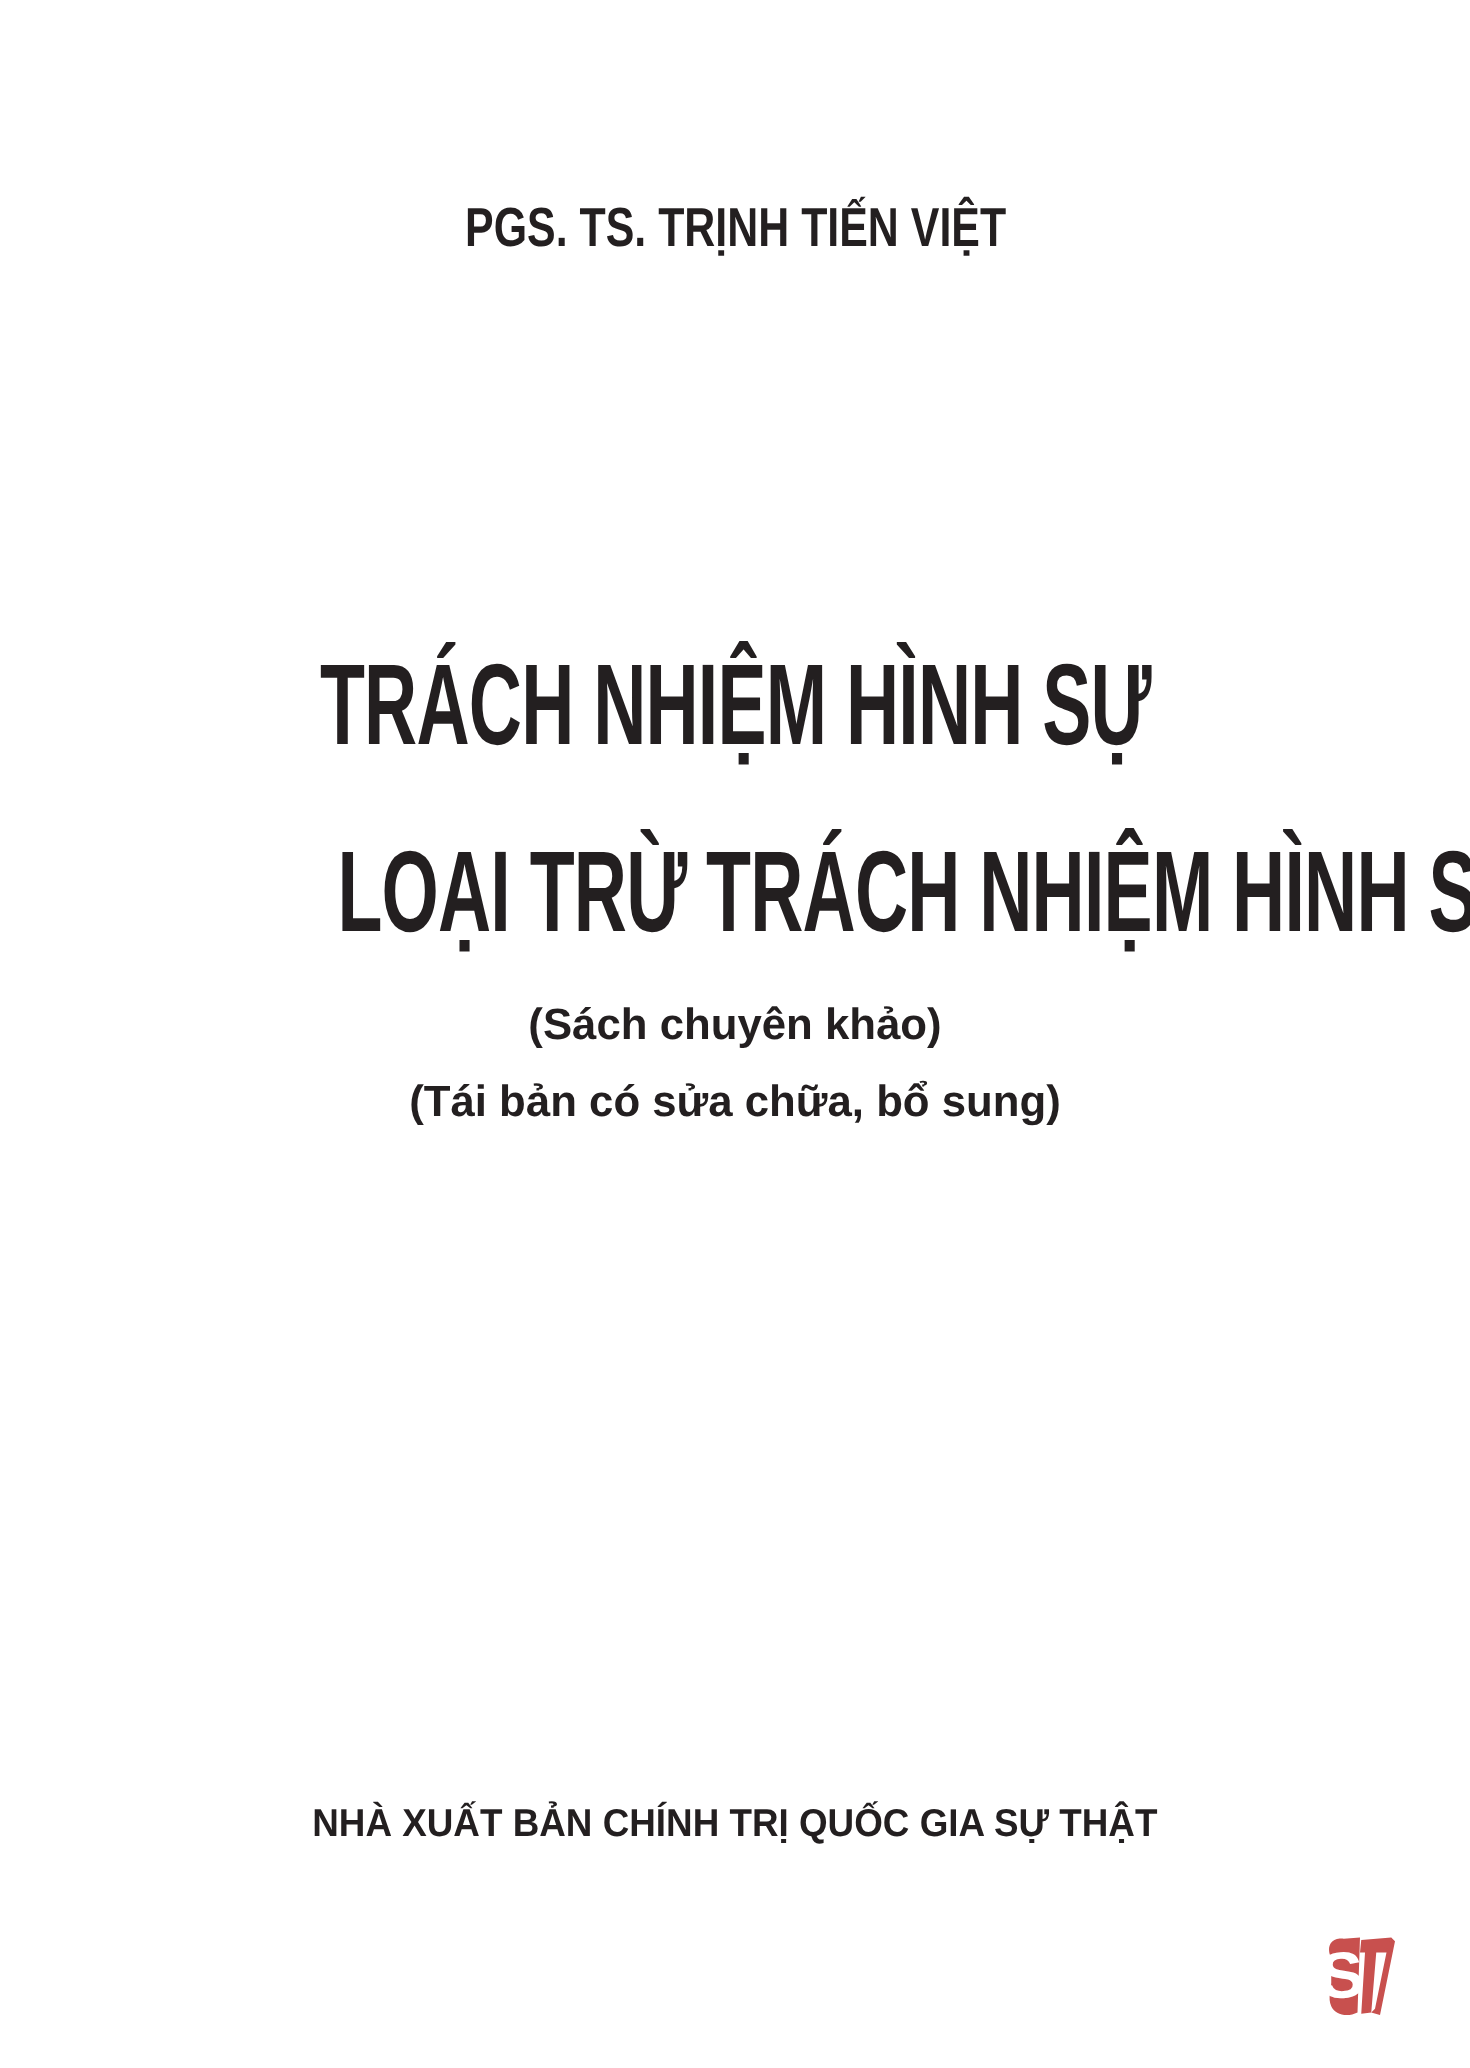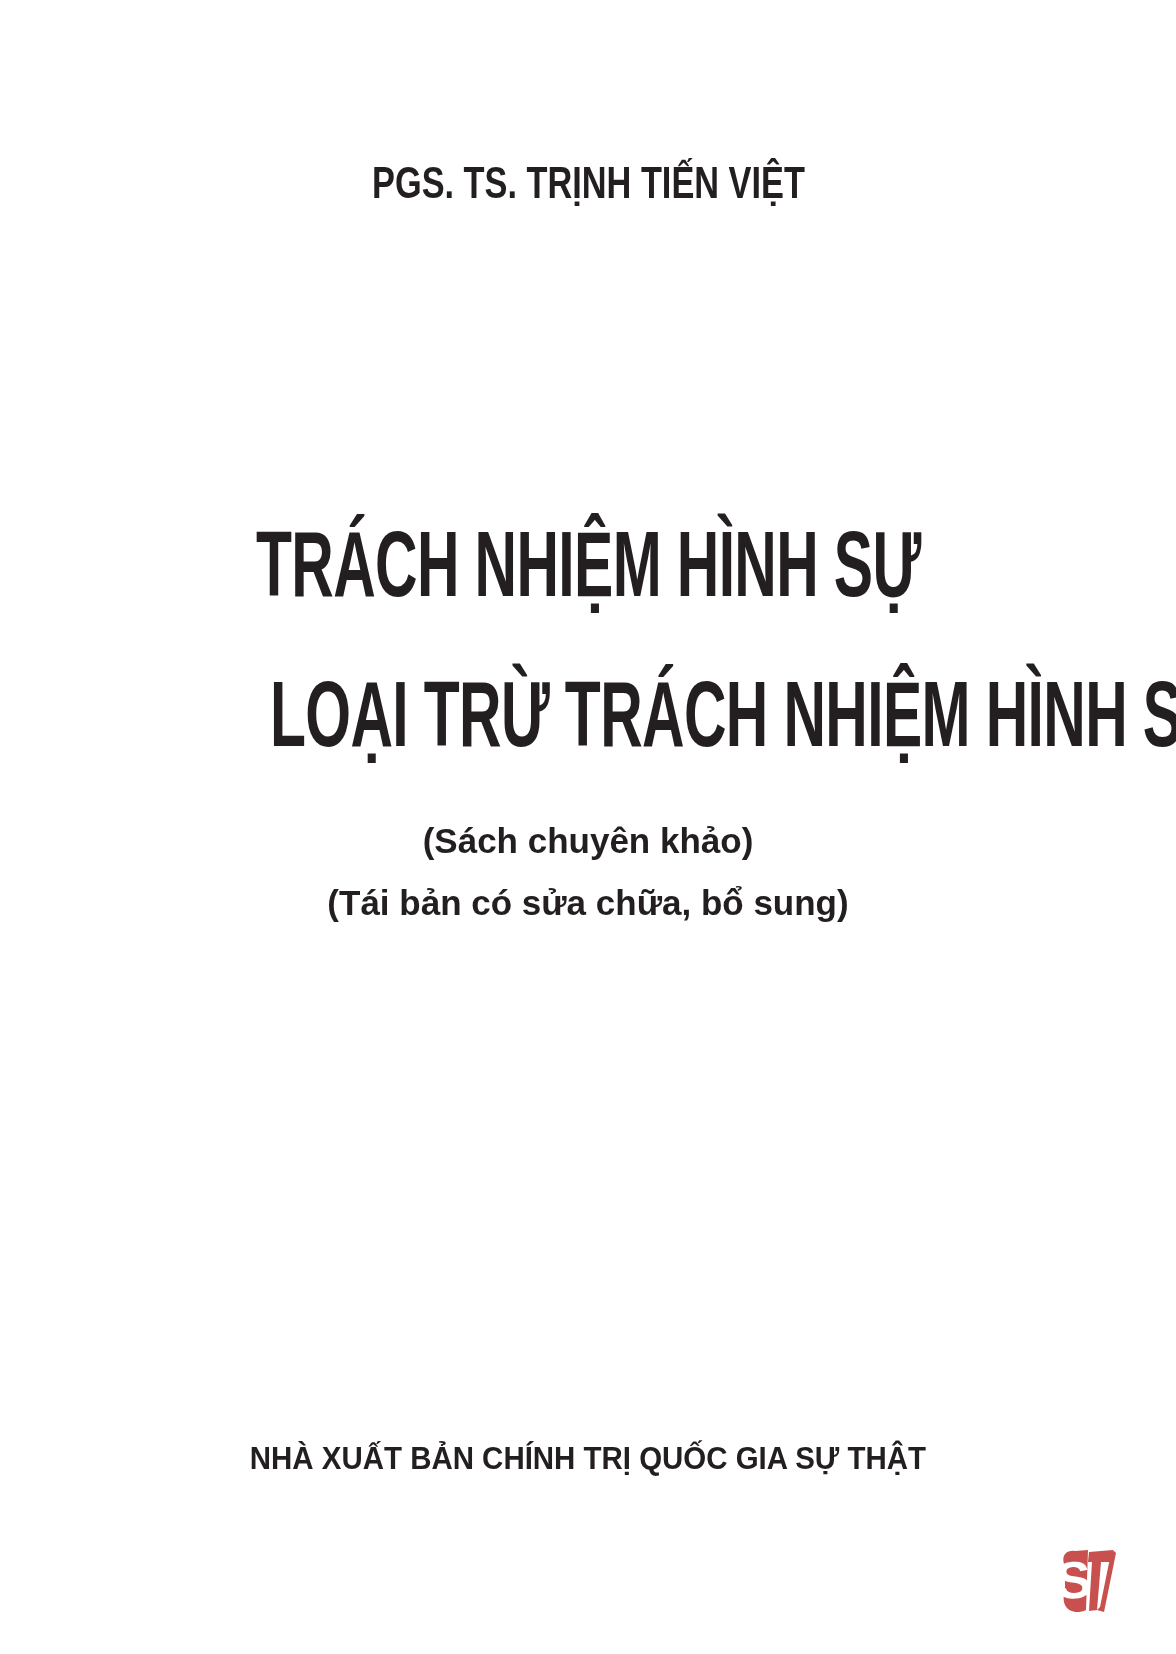--- a/index.html
+++ b/index.html
@@ -53,21 +53,20 @@
     color: #2b2b2b;
   }
   .title-connector .squeeze {
     display: inline-block;
     transform: scaleX(0.82);
     transform-origin: center;
   }
   .subtitle {
     font-weight: 700;
     font-size: 35px;
-    margin-top: 21px;
   }
   .subtitle-1 { top: 800px; }
   .subtitle-2 { top: 862px; text-align: center; }
   .publisher-line {
     font-weight: 700;
     font-size: 31px;
     text-align: center;
   }
   .publisher-name { top: 1441px; }
   .publisher-city { top: 1482px; }

